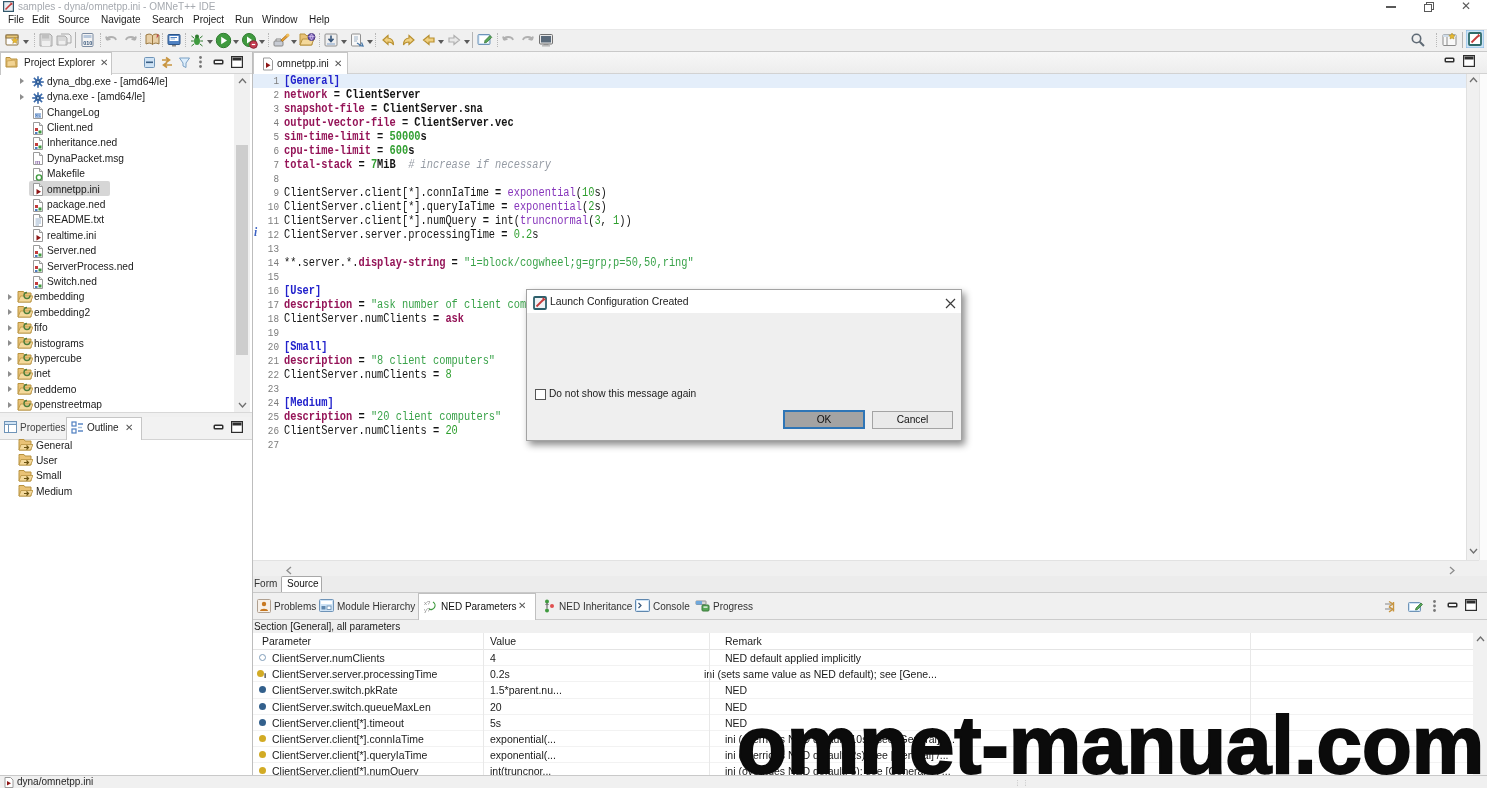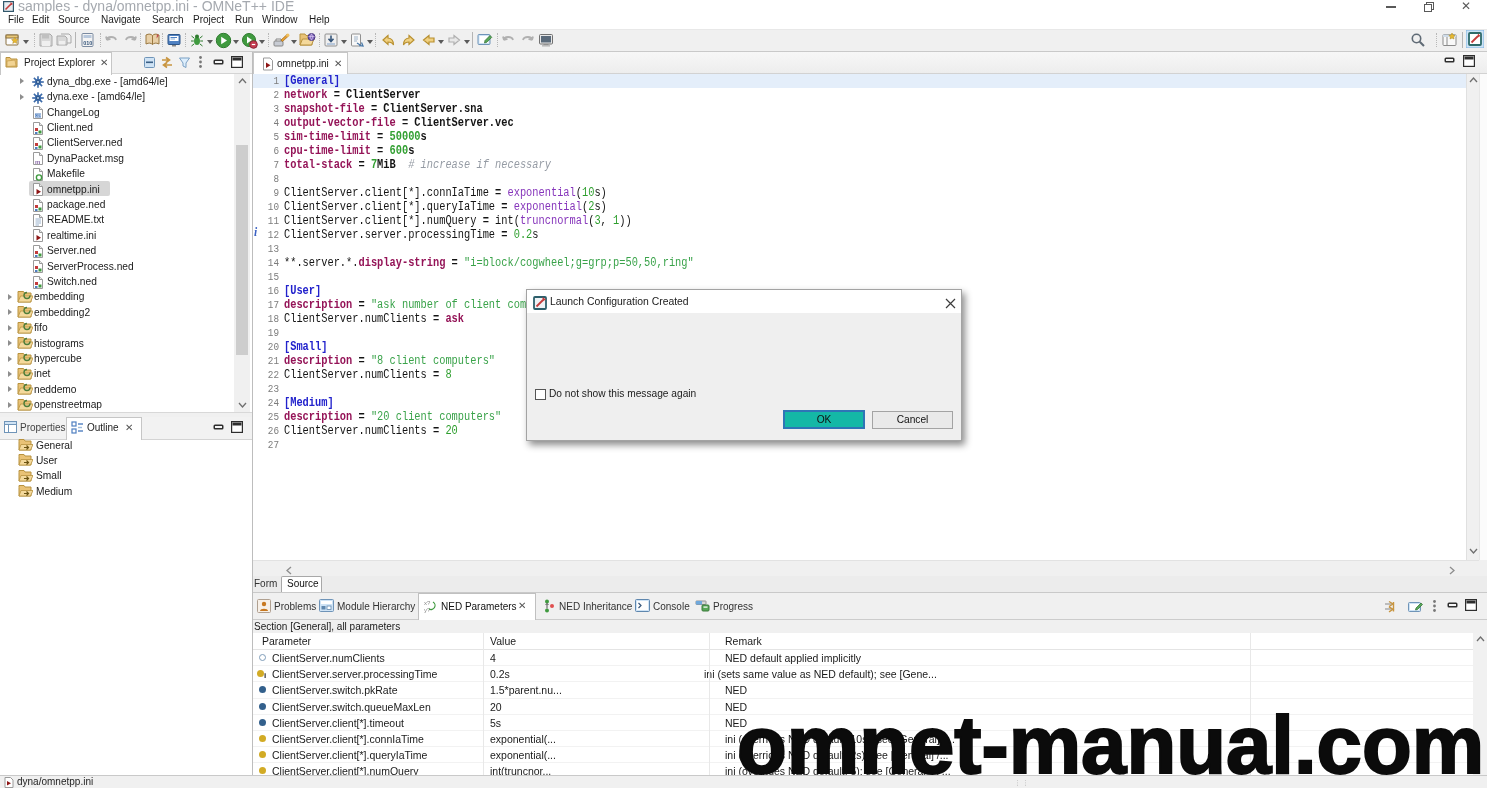--- a/index.html
+++ b/index.html
@@ -1,21 +1,21 @@
 <!DOCTYPE html>
 <html><head>
 <meta charset="utf-8">
 <style>
   * { margin:0; padding:0; box-sizing:border-box; }
   html,body { width:1487px; height:788px; overflow:hidden; }
   body { font-family:"Liberation Sans", sans-serif; background:#f0f0f0; position:relative; }
   .abs { position:absolute; }
   
   #titlebar { left:0; top:0; width:1487px; height:13px; background:#fff; }
-  #titletext { left:18px; top:0px; font-size:14px; color:#a5a9af; line-height:13px; }
+  #titletext { left:18px; top:0px; font-size:10px; color:#a5a9af; line-height:13px; }
   #menubar { left:0; top:13px; width:1487px; height:16px; background:#fff; font-size:10px; color:#1c1c1c; }
   .mi { position:absolute; top:1px; }
   #toolbar { left:0; top:29px; width:1487px; height:23px; background:#f0f0f0; border-top:1px solid #e8e8e8; border-bottom:1px solid #c9c9c9; }
   .tsep { position:absolute; top:4px; height:14px; width:0; border-left:1px dotted #b8b8b8; }
   .tsolid { position:absolute; top:3px; height:16px; width:0; border-left:1px solid #b4b4b4; }
   .ticon { position:absolute; top:3px; }
   .tdrop { position:absolute; top:11px; width:0; height:0; border-left:3px solid transparent; border-right:3px solid transparent; border-top:4px solid #5a5a5a; }
   
   #lpanel { left:0; top:52px; width:253px; height:723px; background:#fff; border-right:1px solid #bdbdbd; }
   .tabbar { position:absolute; left:0; width:100%; height:23px; background:#f2f2f2; border-bottom:1px solid #d4d4d4; }
@@ -418,21 +418,21 @@
   <div class="treerow" style="top:83.9px;">
         <span class="abs" style="left:31px;top:0px;">
           <svg width="14" height="15">
             <path d="M2.5 1.5 H8.5 L11.5 4.5 V13.5 H2.5 Z" fill="#fff" stroke="#9a9a9a"></path>
             <path d="M8.5 1.5 V4.5 H11.5" fill="#e8e8e8" stroke="#9a9a9a"></path>
             <rect x="4" y="7" width="3" height="3" fill="#c43c3c"></rect>
             <rect x="7.5" y="9.5" width="3" height="3" fill="#3f9a3f"></rect>
             <rect x="4" y="11" width="2.5" height="2" fill="#4f7fc0"></rect>
           </svg>
         </span>
-        <span class="abs" style="left:47px;top:1.5px;">ClientServer.ned</span>
+        <span class="abs" style="left:47px;top:1.5px;">Inheritance.ned</span>
       </div>
   <div class="treerow" style="top:99.3px;">
         <span class="abs" style="left:31px;top:0px;">
           <svg width="14" height="15">
             <path d="M2.5 1.5 H8.5 L11.5 4.5 V13.5 H2.5 Z" fill="#fff" stroke="#9a9a9a"></path>
             <path d="M8.5 1.5 V4.5 H11.5" fill="#e8e8e8" stroke="#9a9a9a"></path>
             <text x="4" y="13" font-size="6" fill="#8a6aa8" font-family="sans-serif" font-weight="bold">m</text>
           </svg>
         </span>
         <span class="abs" style="left:47px;top:1.5px;">DynaPacket.msg</span>
@@ -1008,17 +1008,17 @@
       </svg>
     </div>
   <div class="abs" style="left:23px;top:6px;font-size:10.4px;color:#1a1a1a;">Launch Configuration Created</div>
   <div class="abs" style="left:417px;top:7px;">
       <svg width="13" height="13">
         <path d="M2 2 L11 11 M11 2 L2 11" stroke="#3c3c3c" stroke-width="1.2"></path>
       </svg>
     </div>
   <div class="abs" style="left:8px;top:99px;width:11px;height:11px;background:#fff;border:1px solid #555;"></div>
   <div class="abs" style="left:22px;top:98px;font-size:10.2px;color:#1b1b1b;">Do not show this message again</div>
-  <div class="abs" style="left:256px;top:120px;width:82px;height:19px;background:#14b8a6;border:2px solid #2e75b6;font-size:10.2px;color:#111;text-align:center;line-height:15px;">OK</div>
+  <div class="abs" style="left:256px;top:120px;width:82px;height:19px;background:#a3a3a3;border:2px solid #2e75b6;font-size:10.2px;color:#111;text-align:center;line-height:15px;">OK</div>
   <div class="abs" style="left:345px;top:121px;width:81px;height:18px;background:#e9e9e9;border:1px solid #a3a3a3;font-size:10.2px;color:#111;text-align:center;line-height:16px;">Cancel</div>
 </div>
 
 <div class="abs" id="watermark">omnet-manual.com</div>
 
 </body></html>

